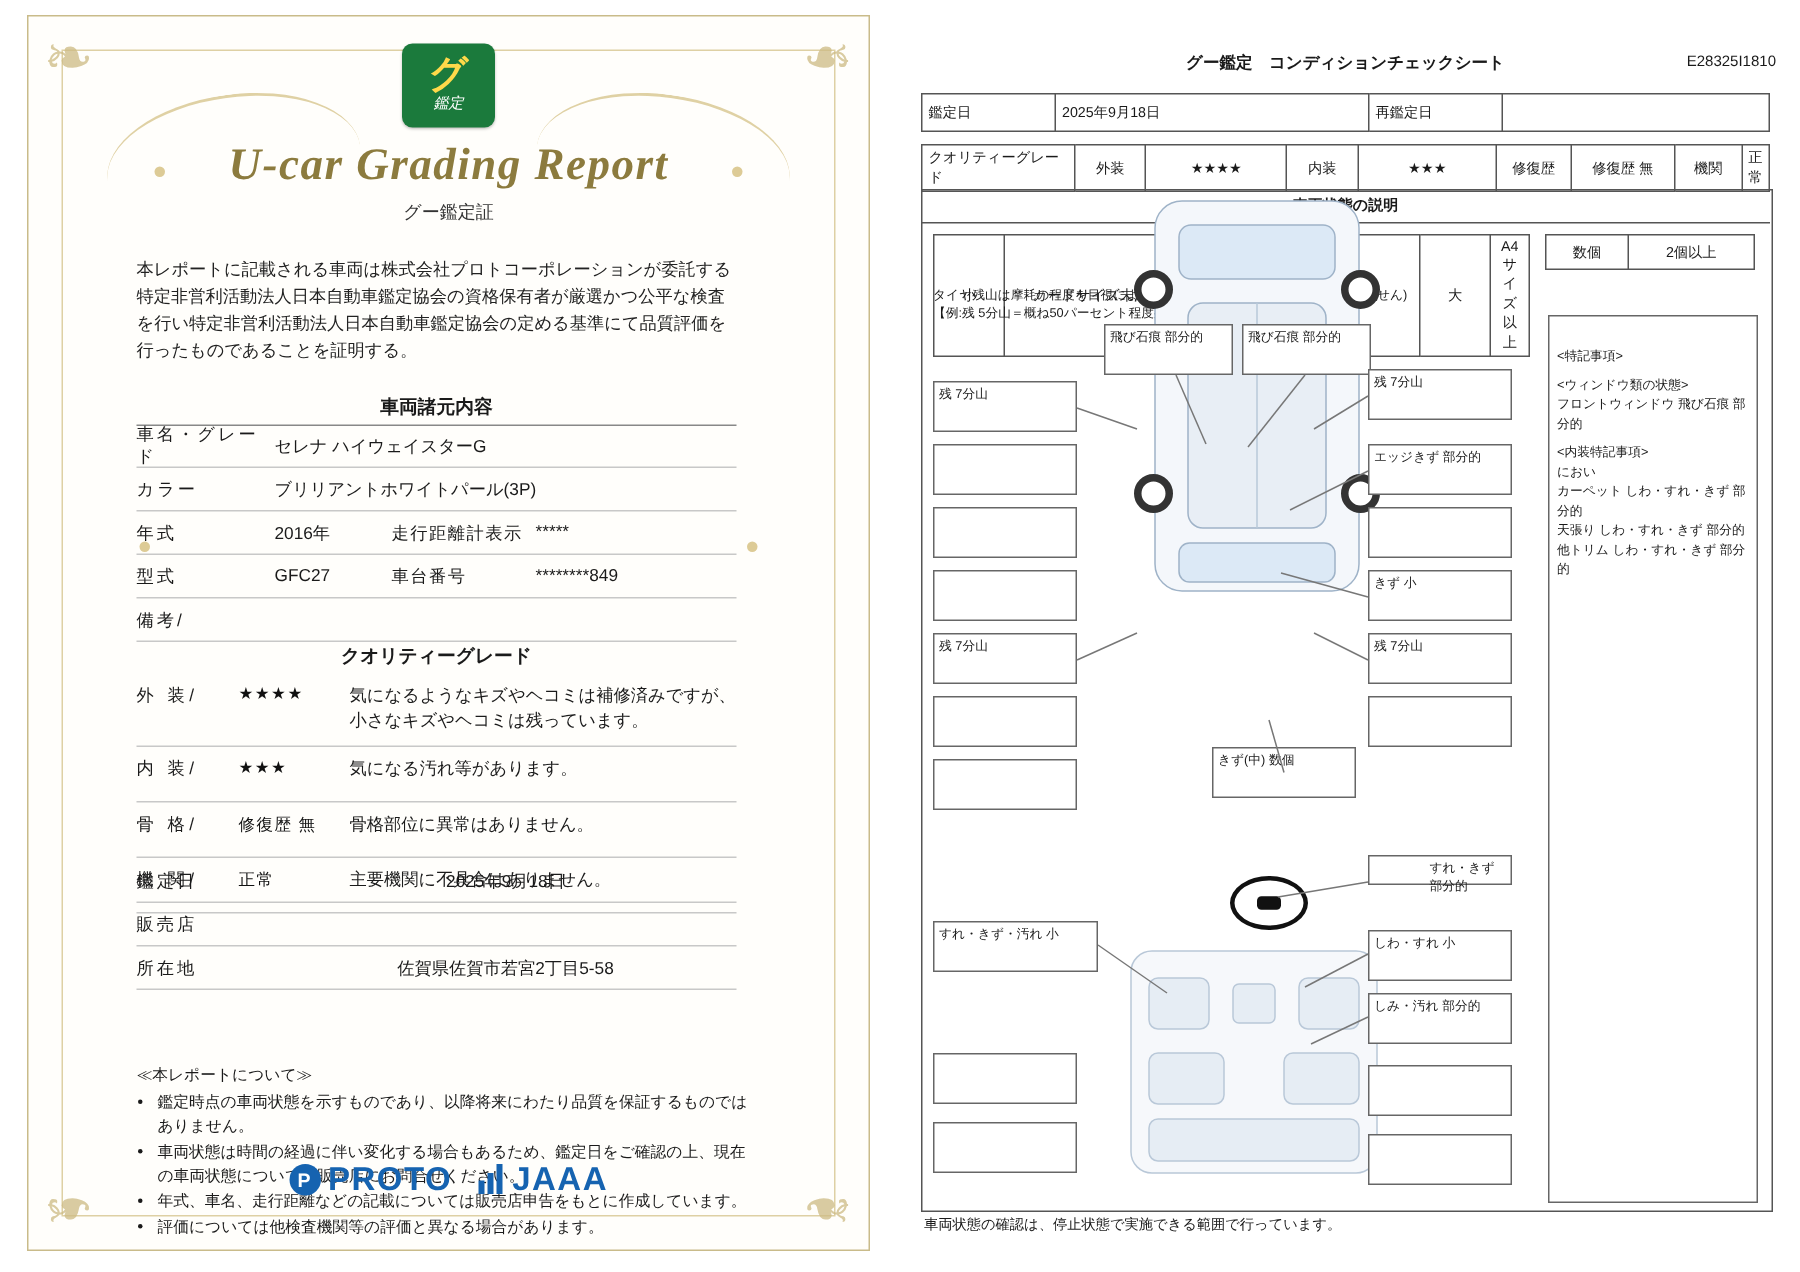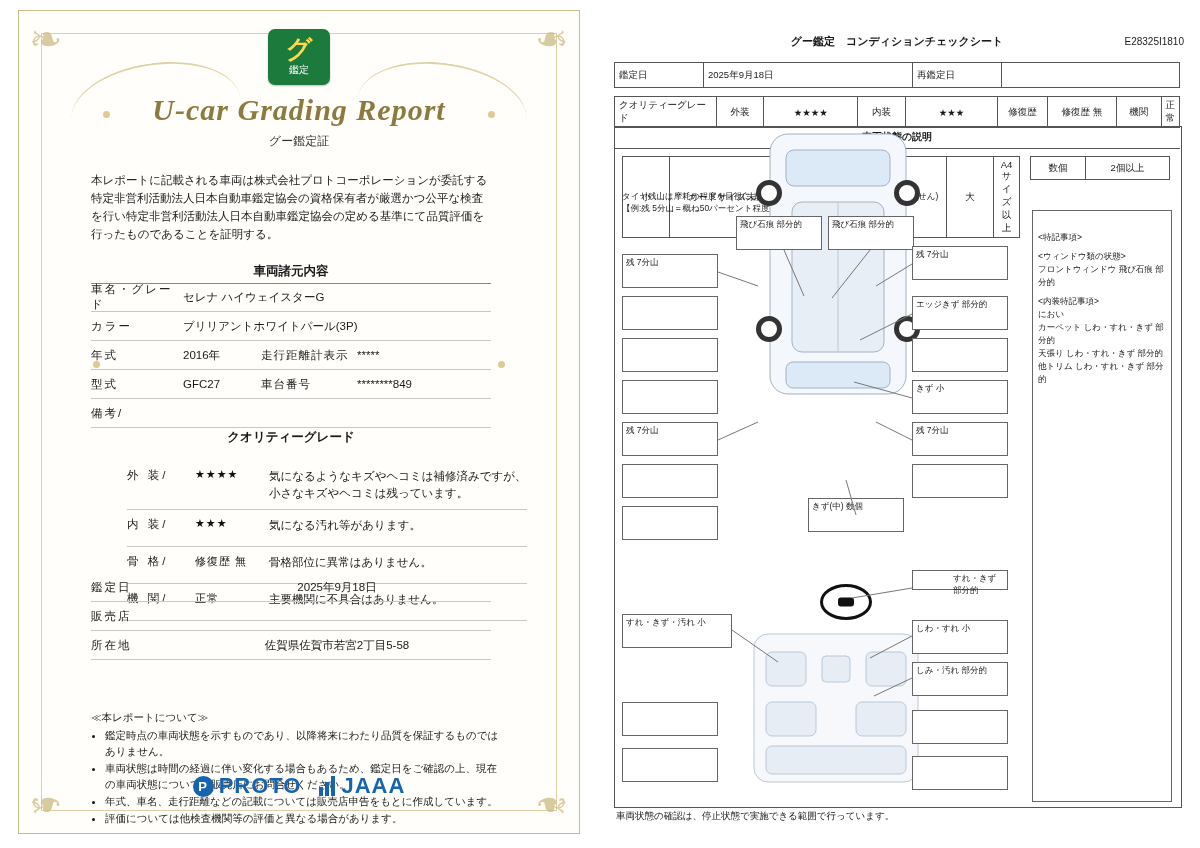--- a/index.html
+++ b/index.html
@@ -34,21 +34,21 @@
   .dot{position:absolute;width:7px;height:7px;border-radius:50%;background:#ddcb96;}
 
   .logo-badge{
     position:absolute;left:50%;top:18px;transform:translateX(-50%);
     width:62px;height:56px;border-radius:7px;
     background:#1b7a3c;color:#fff;
     display:flex;flex-direction:column;align-items:center;justify-content:center;
     box-shadow:0 1px 2px rgba(0,0,0,.25);
   }
   .logo-badge .g{font-size:26px;font-weight:bold;line-height:20px;color:#ffd94a;}
-  .logo-badge .k{font-size:10px;line-height:13px;margin-top:4px;}
+  .logo-badge .k{font-size:10px;line-height:13px;margin-top:4px;font-style:italic;}
 
   .title{
     position:absolute;top:82px;left:0;right:0;text-align:center;
     font-family:"Liberation Serif", serif;
     font-style:italic;font-weight:bold;font-size:30px;color:#8c7b3e;
     letter-spacing:1px;
   }
   .subtitle{
     position:absolute;top:122px;left:0;right:0;text-align:center;
     font-size:12px;color:#333;
@@ -180,21 +180,21 @@
         <div style="flex:1">********849</div>
       </div>
       <div class="row">
         <div class="lbl">備考/</div>
         <div class="val"></div>
       </div>
     </div>
 
     <div class="sect-head" style="top:418px;border-bottom:none;">クオリティーグレード</div>
 
-    <div class="rows" style="top:450px;margin-left:36px;">
+    <div class="rows" style="top:438px;">
       <div class="grade-row">
         <div class="gl">外 装/</div>
         <div class="gs">★★★★</div>
         <div class="gt">気になるようなキズやヘコミは補修済みですが、小さなキズやヘコミは残っています。</div>
       </div>
       <div class="grade-row">
         <div class="gl">内 装/</div>
         <div class="gs">★★★</div>
         <div class="gt">気になる汚れ等があります。</div>
       </div>

